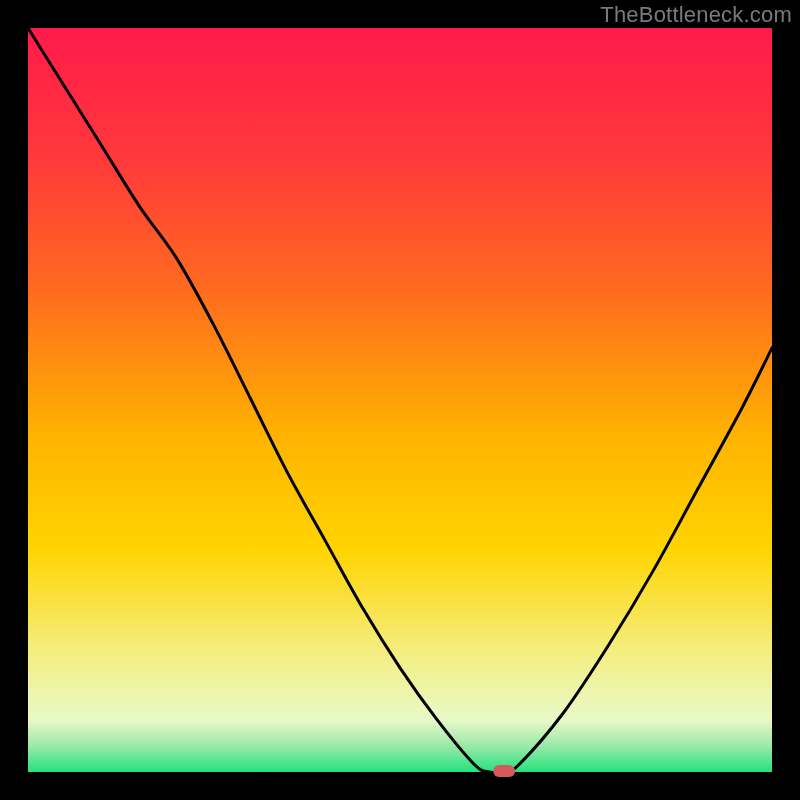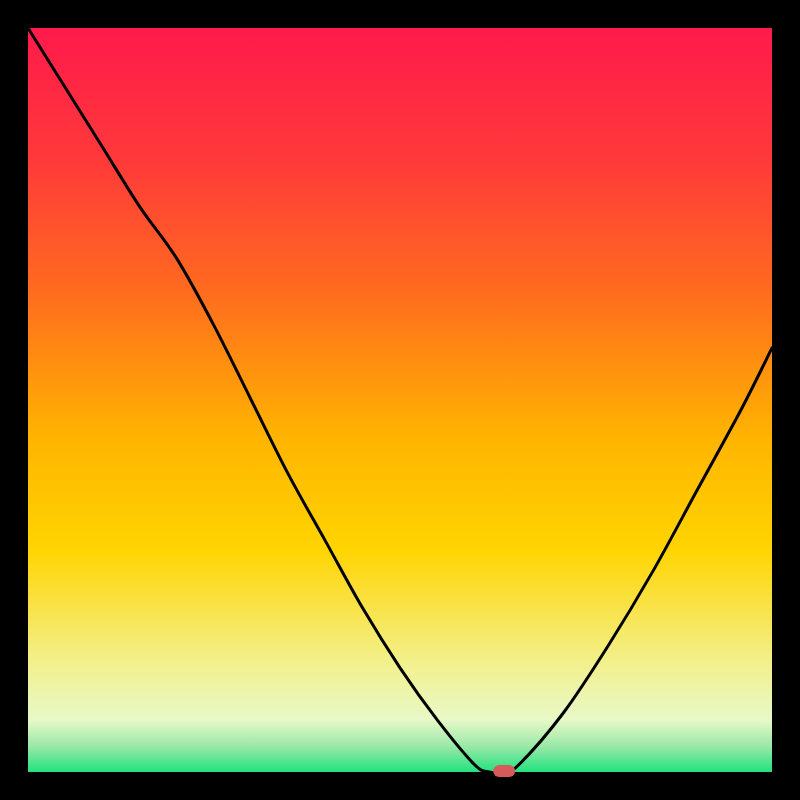--- a/index.html
+++ b/index.html
@@ -21,20 +21,21 @@
     color: #7a7a7a;
     font-weight: 400;
     letter-spacing: 0.2px;
   }
   svg { display: block; }
 </style>
 </head>
 <body>
 
 <div class="chart-wrap">
+  <div class="watermark">TheBottleneck.com</div>
   <svg id="chart-svg" width="800" height="800" viewBox="0 0 800 800">
       <defs>
         <linearGradient id="bg-grad" x1="0" y1="0" x2="0" y2="1">
           <stop offset="0%" stop-color="#ff1a4b"></stop>
           <stop offset="18%" stop-color="#ff3a3a"></stop>
           <stop offset="35%" stop-color="#ff6a1f"></stop>
           <stop offset="55.00000000000001%" stop-color="#ffb400"></stop>
           <stop offset="70%" stop-color="#ffd400"></stop>
           <stop offset="85%" stop-color="#f3f08a"></stop>
           <stop offset="93%" stop-color="#e8f9c8"></stop>

